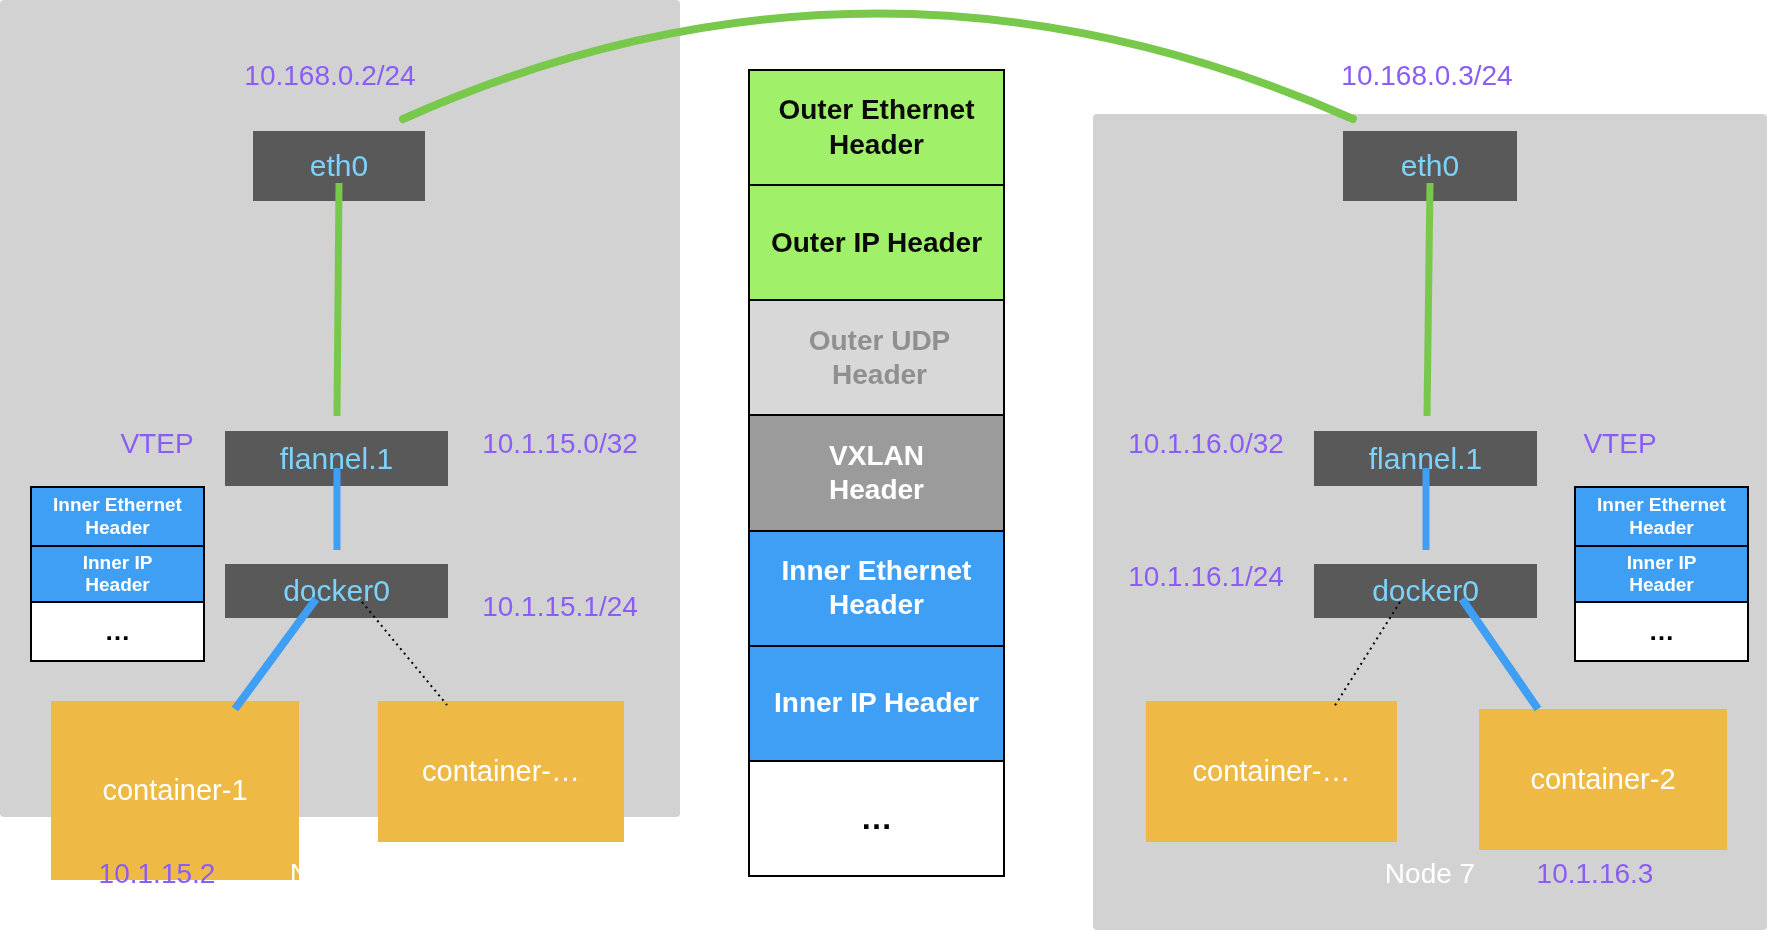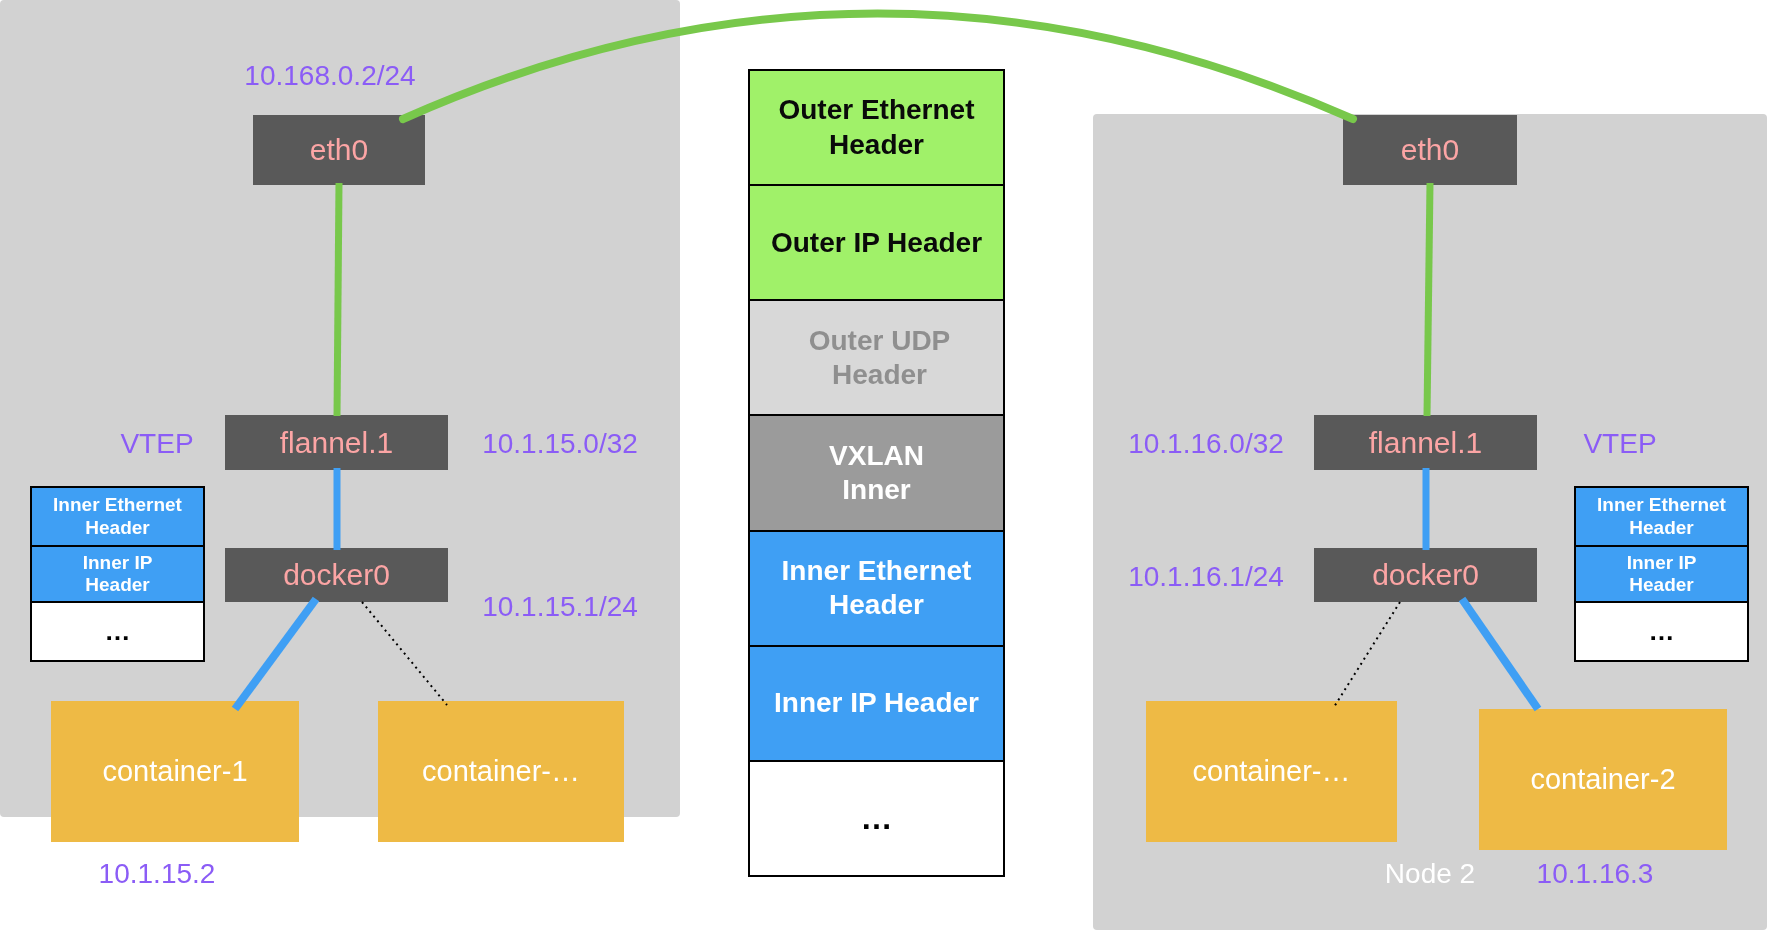--- a/index.html
+++ b/index.html
@@ -5,23 +5,23 @@
   html,body { margin:0; padding:0; background:#ffffff; }
   .stage {
     position:relative; width:1767px; height:933px; overflow:hidden;
     font-family:"Liberation Sans","DejaVu Sans",sans-serif;
     background:#ffffff;
   }
   .panel {
     position:absolute; background:#d2d2d2; border-radius:4px;
   }
   .iface-box {
-    position:absolute; background:#595959; color:#fca5a5;
+    position:absolute; background:#595959; color:#7dd3fc;
     display:flex; align-items:center; justify-content:center;
-    font-size:30px; z-index:3;
+    font-size:30px; z-index:3;margin-top:16px;
   }
   .lbl {
     position:absolute; color:#8b5cf6; font-size:28px;
     text-align:center; z-index:3; white-space:nowrap;
   }
   .lbl.white { color:#ffffff; }
   .container-box {
     position:absolute; background:#eeba45; color:#ffffff;
     display:flex; align-items:center; justify-content:center;
     font-size:29px; z-index:2;
@@ -95,43 +95,44 @@
   <div class="lbl" style="left:460px;top:591px;width:200px;">10.1.15.1/24</div>
 
   <div class="mini-stack" style="left:30px;top:486px;height:176px;">
     <div class="sec" style="height:59px;">Inner Ethernet
 Header</div>
     <div class="sec" style="height:56px;">Inner IP
 Header</div>
     <div class="sec rest" style="height:57px;">…</div>
   </div>
 
-  <div class="container-box" style="left:51px;top:701px;width:248px;height:141px;">
+  <div class="container-box" style="left:51px;top:701px;width:248px;height:179px;">
     <span>container-1</span>
   </div>
   <div class="container-box" style="left:378px;top:701px;width:246px;height:141px;">
     <span>container-…</span>
   </div>
   <div class="lbl" style="left:77px;top:858px;width:160px;text-align:center;">10.1.15.2</div>
   <div class="lbl white" style="left:255px;top:858px;width:160px;">Node 1</div>
 
   <div class="stack">
     <div class="sec outer">Outer Ethernet
 Header</div>
     <div class="sec outer">Outer IP Header</div>
     <div class="sec udp">Outer UDP
 Header</div>
     <div class="sec vxlan">VXLAN
-Inner</div>
+Header</div>
     <div class="sec inner">Inner Ethernet
 Header</div>
     <div class="sec inner">Inner IP Header</div>
     <div class="sec rest">…</div>
   </div>
 
+  <div class="lbl" style="left:1297px;top:60px;width:260px;">10.168.0.3/24</div>
   <div class="iface-box" style="left:1343px;top:115px;width:174px;height:70px;">
     <span>eth0</span>
   </div>
   <div class="lbl" style="left:1106px;top:428px;width:200px;">10.1.16.0/32</div>
   <div class="iface-box" style="left:1314px;top:415px;width:223px;height:55px;">
     <span>flannel.1</span>
   </div>
   <div class="lbl" style="left:1560px;top:428px;width:120px;">VTEP</div>
   <div class="lbl" style="left:1106px;top:561px;width:200px;">10.1.16.1/24</div>
   <div class="iface-box" style="left:1314px;top:548px;width:223px;height:54px;">
@@ -145,16 +146,16 @@
 Header</div>
     <div class="sec rest" style="height:57px;">…</div>
   </div>
 
   <div class="container-box" style="left:1146px;top:701px;width:251px;height:141px;">
     <span>container-…</span>
   </div>
   <div class="container-box" style="left:1479px;top:701px;width:248px;height:141px;margin-top:8px;">
     <span>container-2</span>
   </div>
-  <div class="lbl white" style="left:1350px;top:858px;width:160px;">Node 2</div>
+  <div class="lbl white" style="left:1350px;top:858px;width:160px;">Node 7</div>
   <div class="lbl" style="left:1515px;top:858px;width:160px;">10.1.16.3</div>
 
 </div>
 
 </body></html>

